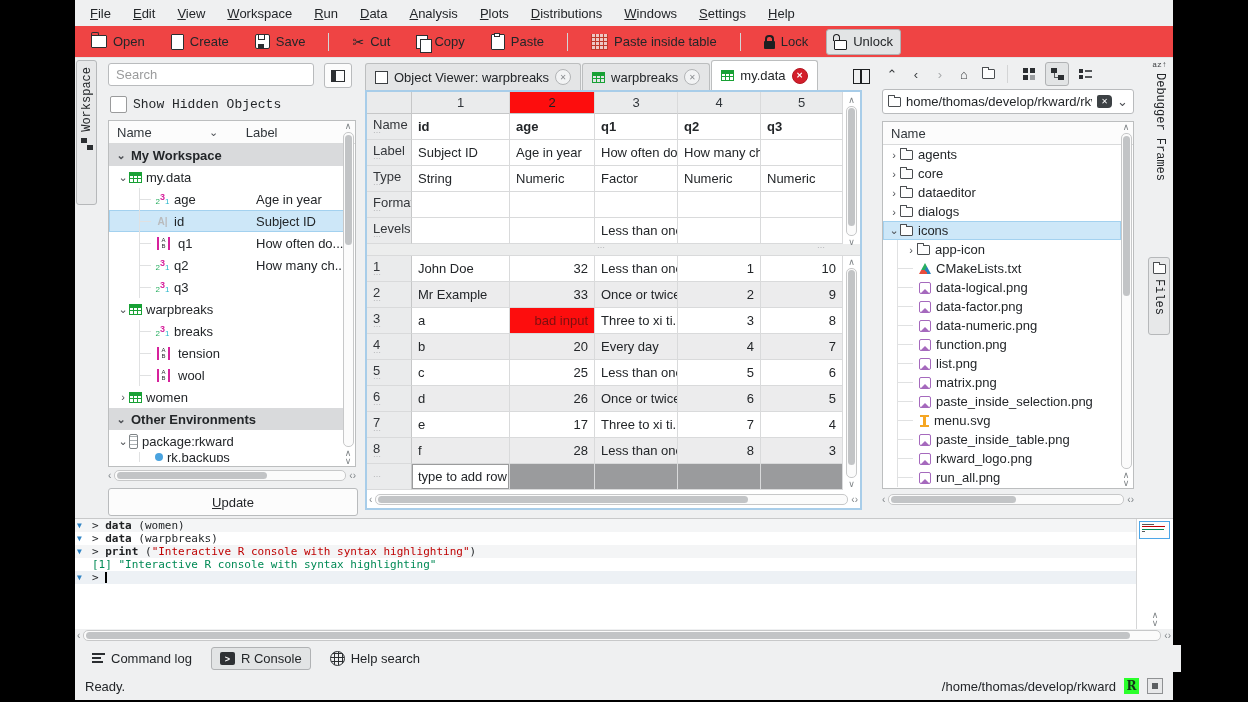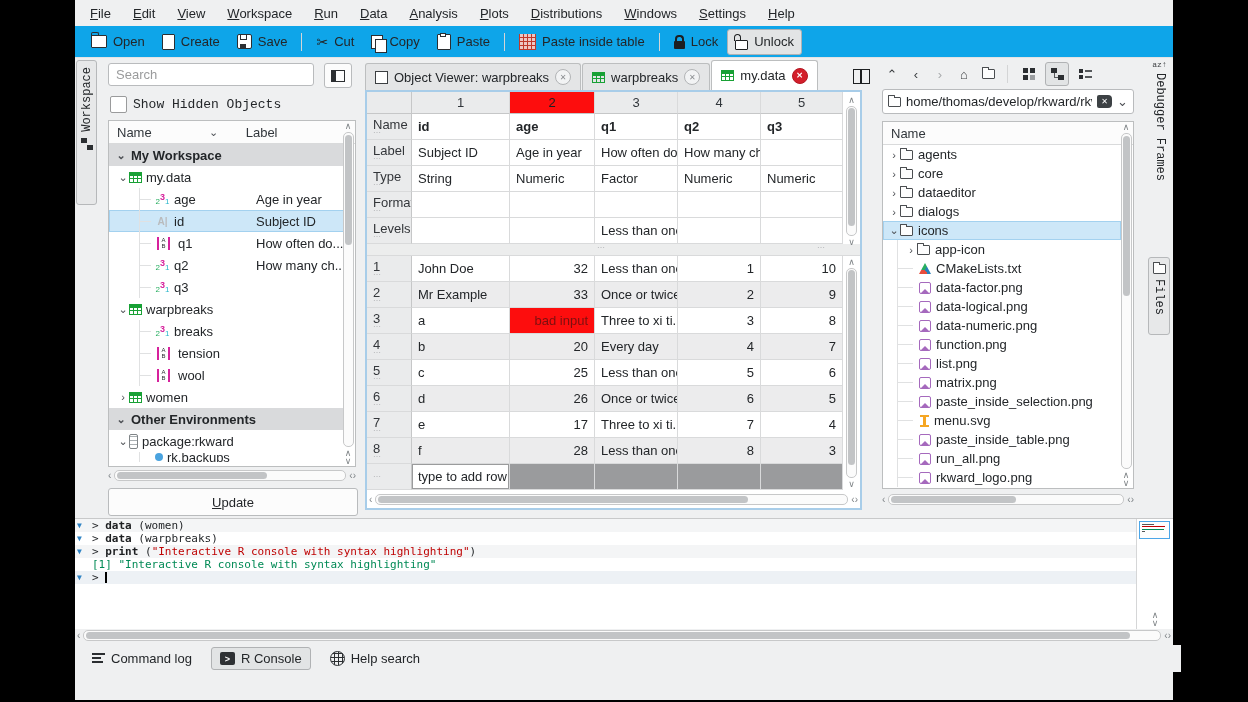--- a/index.html
+++ b/index.html
@@ -6,21 +6,21 @@
   body{width:1248px;height:702px;position:relative;font-family:"Liberation Sans",sans-serif;font-size:13px;color:#232629;overflow:hidden;}
   .app{position:absolute;left:75px;top:0;width:1098px;height:700px;background:#eff0f1;}
   .abs{position:absolute;font-family:Liberation Mono, monospace;}
 
   
   .menubar{position:absolute;left:0;top:0;right:0;height:26px;display:flex;align-items:center;padding-left:4px;background:#eff0f1;}
   .menu-item{display:block;padding:3px 11px;cursor:default;}
   .menu-item::first-letter{text-decoration:underline;}
 
   
-  .toolbar{position:absolute;left:0;top:26px;right:0;height:31px;display:flex;align-items:center;gap:1px;padding-left:8px;background:#0ea5e9;border-bottom:1px solid #e3e4e5;}
+  .toolbar{position:absolute;left:0;top:26px;right:0;height:31px;display:flex;align-items:center;gap:10px;padding-left:8px;background:#ef4444;border-bottom:1px solid #e3e4e5;}
   .tbtn{display:flex;align-items:center;gap:6px;padding:4px 7px;border-radius:3px;border:1px solid transparent;}
   .tbtn.pressed{background:#e2e4e5;border:1px solid #b0b2b4;}
   .tsep{width:1px;height:18px;background:#d4d5d6;margin:0 5px;}
   
   .ic{display:inline-block;position:relative;}
   .ic-folder{width:14px;height:11px;border:1.5px solid #2b2e31;border-radius:1px;background:#fff;}
   .ic-folder::before{content:"";position:absolute;left:-1.5px;top:-4px;width:6px;height:3px;border:1.5px solid #2b2e31;border-bottom:none;border-radius:2px 2px 0 0;}
   .ic-page{width:11px;height:14px;border:1.5px solid #2b2e31;border-radius:1px;background:#fff;}
   .ic-save{width:13px;height:13px;border:1.5px solid #2b2e31;border-radius:2px;background:#fff;}
   .ic-save::before{content:"";position:absolute;left:2px;top:-1px;width:5px;height:5px;border:1.5px solid #2b2e31;border-top:none;}
@@ -708,27 +708,27 @@
         <div class="frow">
             <span class="ftreeline"></span>
             <span class="ftick"></span>
             <span class="cmk" style="margin-left:36px;"></span>
             <span class="fname">CMakeLists.txt</span>
           </div>
         <div class="frow">
             <span class="ftreeline"></span>
             <span class="ftick"></span>
             <span class="imgic" style="margin-left:36px;"></span>
+            <span class="fname">data-logical.png</span>
+          </div>
+        <div class="frow">
+            <span class="ftreeline"></span>
+            <span class="ftick"></span>
+            <span class="imgic" style="margin-left:36px;"></span>
             <span class="fname">data-factor.png</span>
-          </div>
-        <div class="frow">
-            <span class="ftreeline"></span>
-            <span class="ftick"></span>
-            <span class="imgic" style="margin-left:36px;"></span>
-            <span class="fname">data-logical.png</span>
           </div>
         <div class="frow">
             <span class="ftreeline"></span>
             <span class="ftick"></span>
             <span class="imgic" style="margin-left:36px;"></span>
             <span class="fname">data-numeric.png</span>
           </div>
         <div class="frow">
             <span class="ftreeline"></span>
             <span class="ftick"></span>
@@ -762,27 +762,27 @@
         <div class="frow">
             <span class="ftreeline"></span>
             <span class="ftick"></span>
             <span class="imgic" style="margin-left:36px;"></span>
             <span class="fname">paste_inside_table.png</span>
           </div>
         <div class="frow">
             <span class="ftreeline"></span>
             <span class="ftick"></span>
             <span class="imgic" style="margin-left:36px;"></span>
+            <span class="fname">rkward_logo.png</span>
+          </div>
+        <div class="frow">
+            <span class="ftreeline"></span>
+            <span class="ftick"></span>
+            <span class="imgic" style="margin-left:36px;"></span>
             <span class="fname">run_all.png</span>
-          </div>
-        <div class="frow">
-            <span class="ftreeline"></span>
-            <span class="ftick"></span>
-            <span class="imgic" style="margin-left:36px;"></span>
-            <span class="fname">rkward_logo.png</span>
           </div>
         <div class="vscroll" style="right:1px;top:1px;bottom:1px;width:12px;">
           <span>∧</span>
           <div class="vgroove">
               <div class="vthumb" style="top:2px;height:160px;"></div>
             </div>
           <span>∧</span>
           <span>∨</span>
         </div>
       </div>
@@ -842,14 +842,24 @@
     <div class="bot-item pressed">
         <span class="ic-rconsole">&gt;</span>
         <span>R Console</span>
       </div>
     <div class="bot-item">
         <span class="ic-helpsearch"></span>
         <span>Help search</span>
       </div>
   </div>
 
+  <div class="statusbar">
+    <span>Ready.</span>
+    <span class="status-right">
+      <span>/home/thomas/develop/rkward</span>
+      <span class="r-badge">R</span>
+      <span class="stop-ic">
+          <i></i>
+        </span>
+    </span>
+  </div>
 
 </div>
 
 </body></html>

